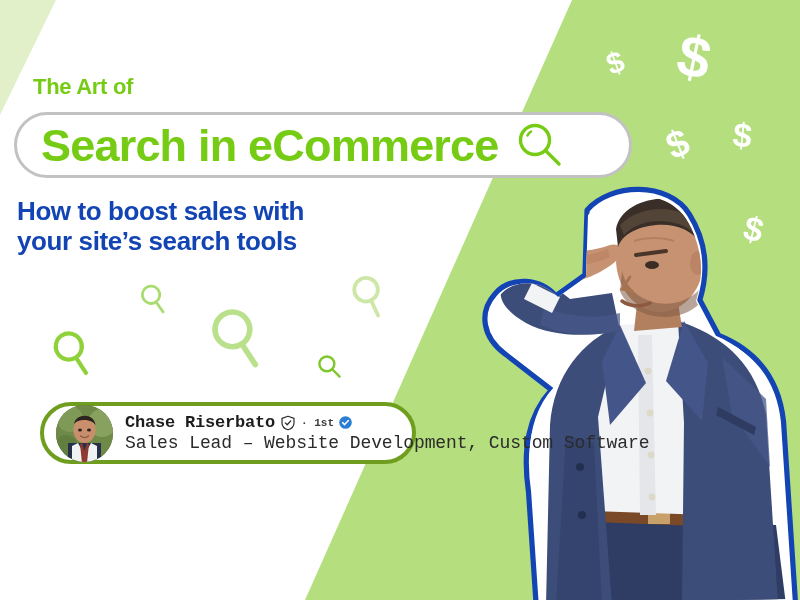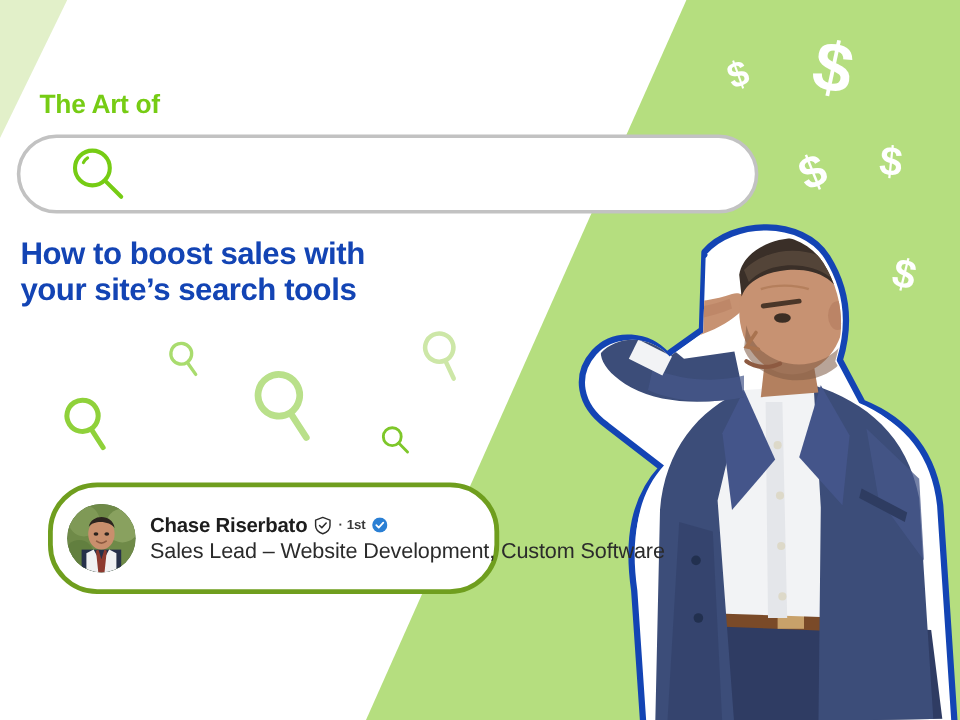--- a/index.html
+++ b/index.html
@@ -73,27 +73,28 @@
 
   
   .person{
     position:absolute;left:470px;top:185px;width:340px;height:420px;
   }
   .person svg{display:block;}
 
   
   .name-card{
     position:absolute;left:40px;top:402px;
-    width:376px;height:93px;
+    width:376px;height:62px;
     box-sizing:border-box;
     background:#ffffff;
     border:4px solid #6f9e1e;
     border-radius:41px;
     display:flex;align-items:center;
     padding-left:12px;
+    font-family:Liberation Mono, monospace;
   }
   .avatar{
     width:57px;height:57px;border-radius:50%;
     overflow:hidden;flex:0 0 auto;
     background:#4c6b35;
     position:relative;
   }
   .avatar svg{display:block;}
   .card-text{margin-left:12px;}
   .card-row1{display:flex;align-items:center;gap:5px;}
@@ -156,20 +157,21 @@
         <svg width="24" height="24" viewBox="0 0 24 24">
           <circle cx="8.879999999999999" cy="8.879999999999999" r="7.4399999999999995" fill="none" stroke="#7ec72a" stroke-width="2.4000000000000004"></circle>
           <line x1="14.236799999999999" y1="14.236799999999999" x2="21.6" y2="21.6" stroke="#7ec72a" stroke-width="2.4000000000000004" stroke-linecap="round"></line>
         </svg>
       </div>
     </div>
 
   <div class="eyebrow">The Art of</div>
 
   <div class="search-pill">
+    <span class="search-pill-text" title="Search in eCommerce">Search in eCommerce</span>
     <span class="pill-mag">
       <svg width="54" height="54" viewBox="0 0 54 54" aria-hidden="true">
         <circle cx="22" cy="22" r="14.5" fill="none" stroke="#76cc14" stroke-width="3.4"></circle>
         <line x1="32.5" y1="32.5" x2="46" y2="46" stroke="#76cc14" stroke-width="3.4" stroke-linecap="round"></line>
         <path d="M14.5 17.5 A9 9 0 0 1 18 13.5" fill="none" stroke="#76cc14" stroke-width="2.6" stroke-linecap="round"></path>
       </svg>
     </span>
   </div>
 
   <div class="subhead">How to boost sales with

